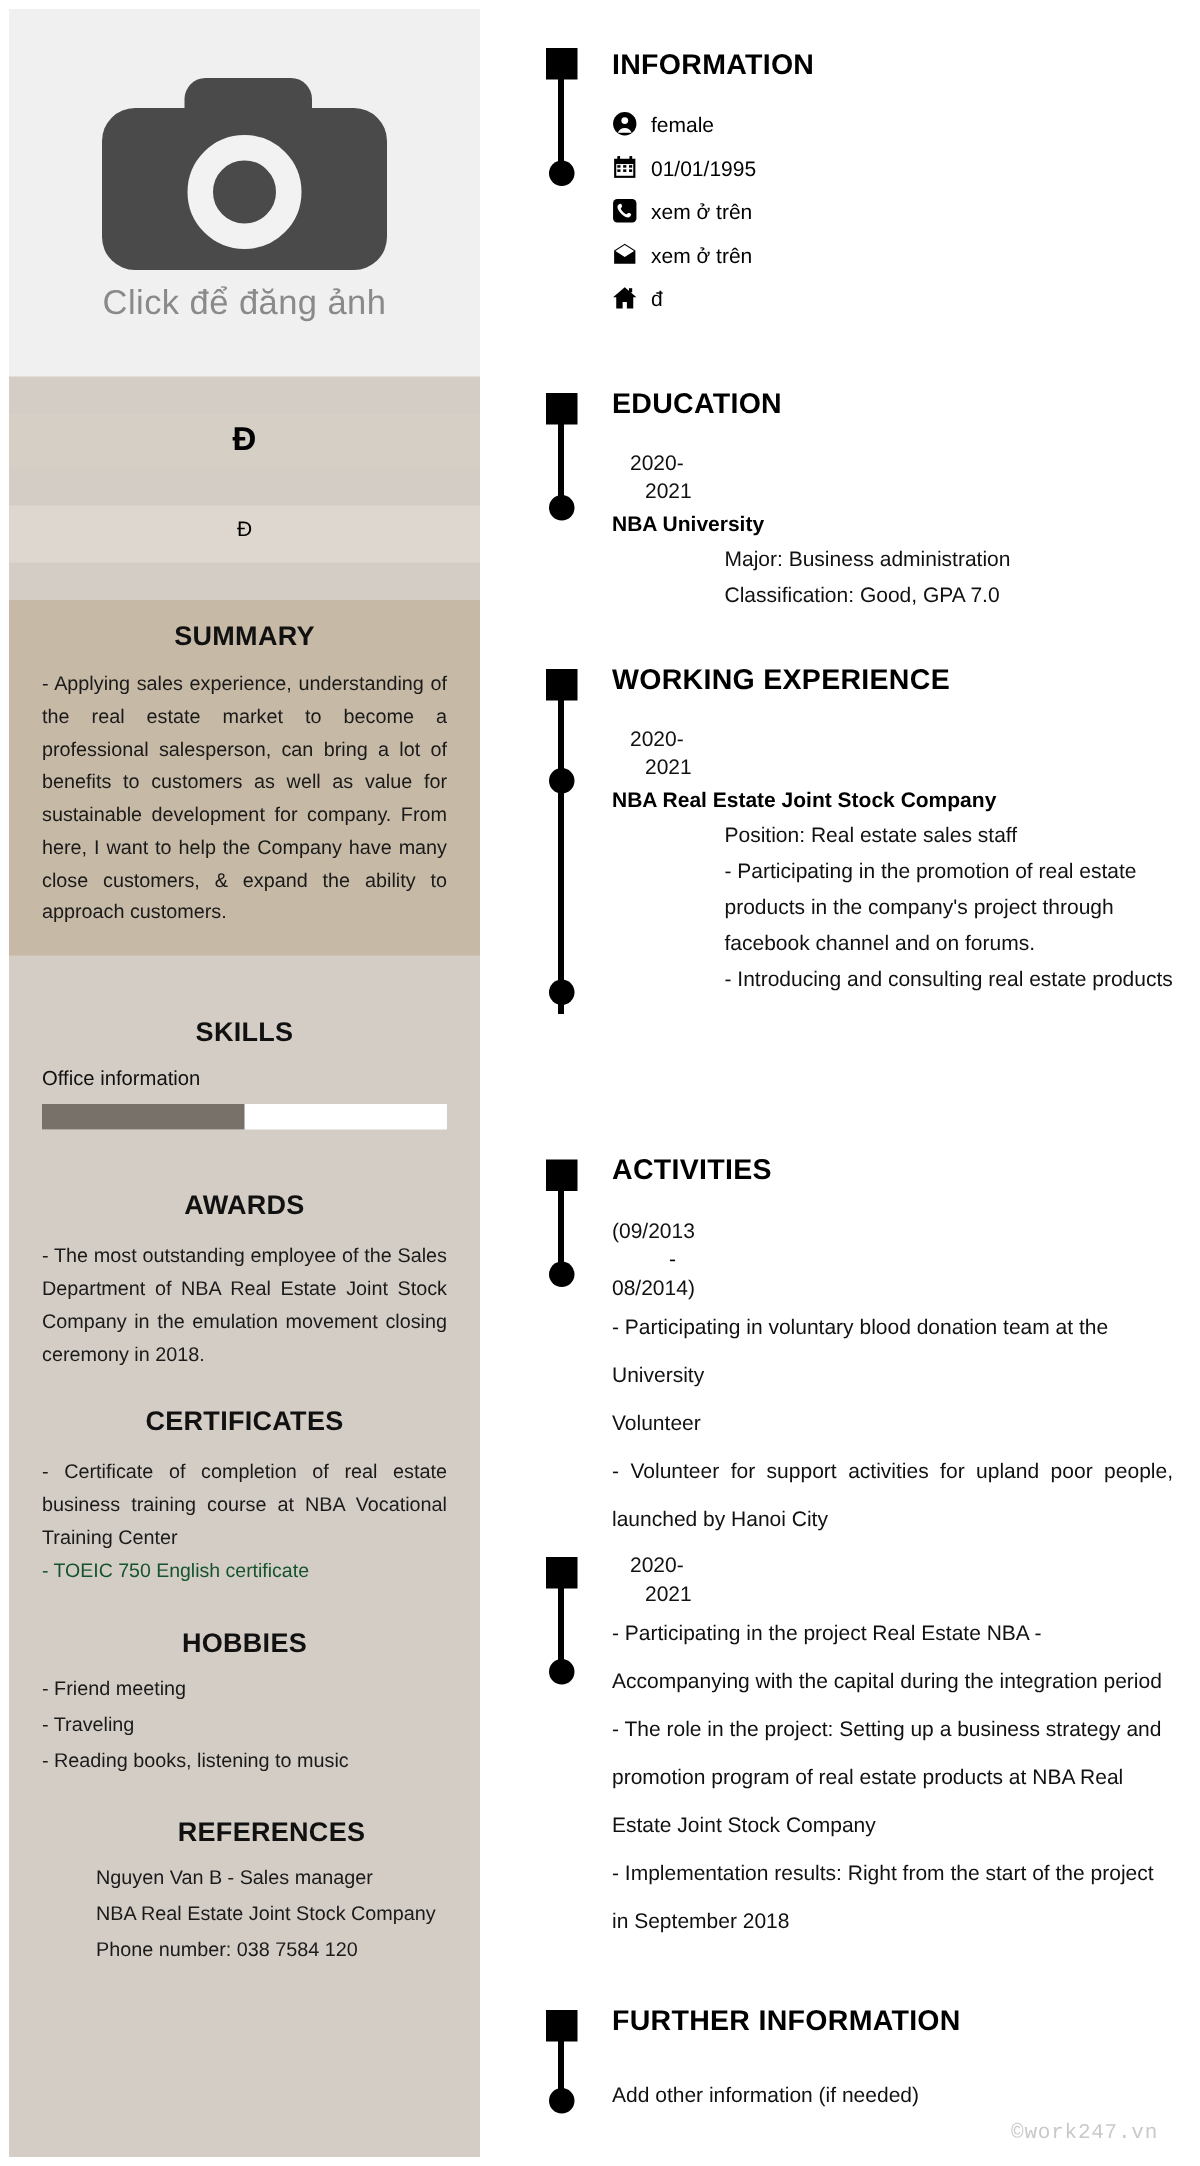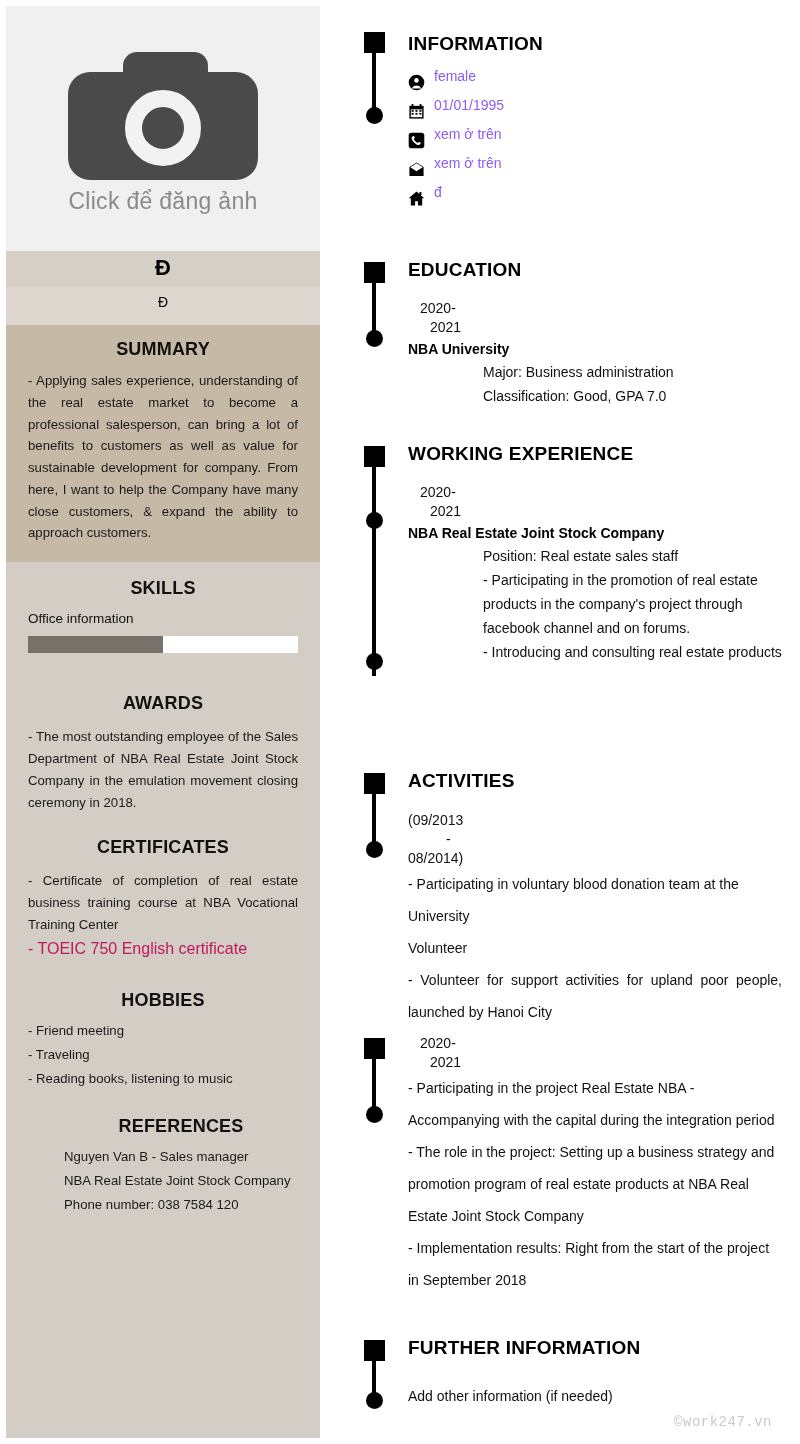--- a/index.html
+++ b/index.html
@@ -21,20 +21,21 @@
   .sidebar {
     width: 320px;
     flex: 0 0 320px;
     background: #d4cdc5;
     border-left: 6px solid #ffffff;
     border-top: 6px solid #ffffff;
     border-bottom: 6px solid #ffffff;
     position: relative;
     display: flex;
     flex-direction: column;
+    gap: 25px;
   }
   .photo-box {
     background: #f0f0f0;
     height: 245px;
     flex: 0 0 245px;
     display: flex;
     flex-direction: column;
     align-items: center;
     justify-content: center;
     position: relative;
@@ -108,23 +109,23 @@
     letter-spacing: 0.2px;
   }
   .summary-block .sidebar-h { margin-bottom: 10px; }
   .sb-body {
     font-size: 13.2px;
     line-height: 1.65;
     color: #1a1a1a;
     text-align: justify;
   }
   .sb-body-left {
-    font-size: 16px;
+    font-size: 13px;
     line-height: 1.65;
-    color: #be185d;
+    color: #14532d;
   }
   .lower {
     background: #d4cdc5;
     flex: 1 1 auto;
     padding: 0 22px 0 22px;
   }
   .sec { padding-top: 16px; }
   .sec .sidebar-h { margin-bottom: 12px; }
   .skill-name {
     font-size: 13.5px;
@@ -192,23 +193,24 @@
   .block-title {
     font-size: 19px;
     font-weight: bold;
     letter-spacing: 0.2px;
     color: #000;
     line-height: 24px;
   }
   .info-list { margin-top: 12px; }
   .info-row {
     display: flex;
+    align-items: center;
     height: 29px;
     font-size: 14px;
-    color: #8b5cf6;
+    color: #000000;
   }
   .info-row .ico {
     width: 26px;
     flex: 0 0 26px;
     display: flex;
     align-items: center;
     justify-content: flex-start;
   }
   .info-row .ico svg { display: block; }
   .date-line {

